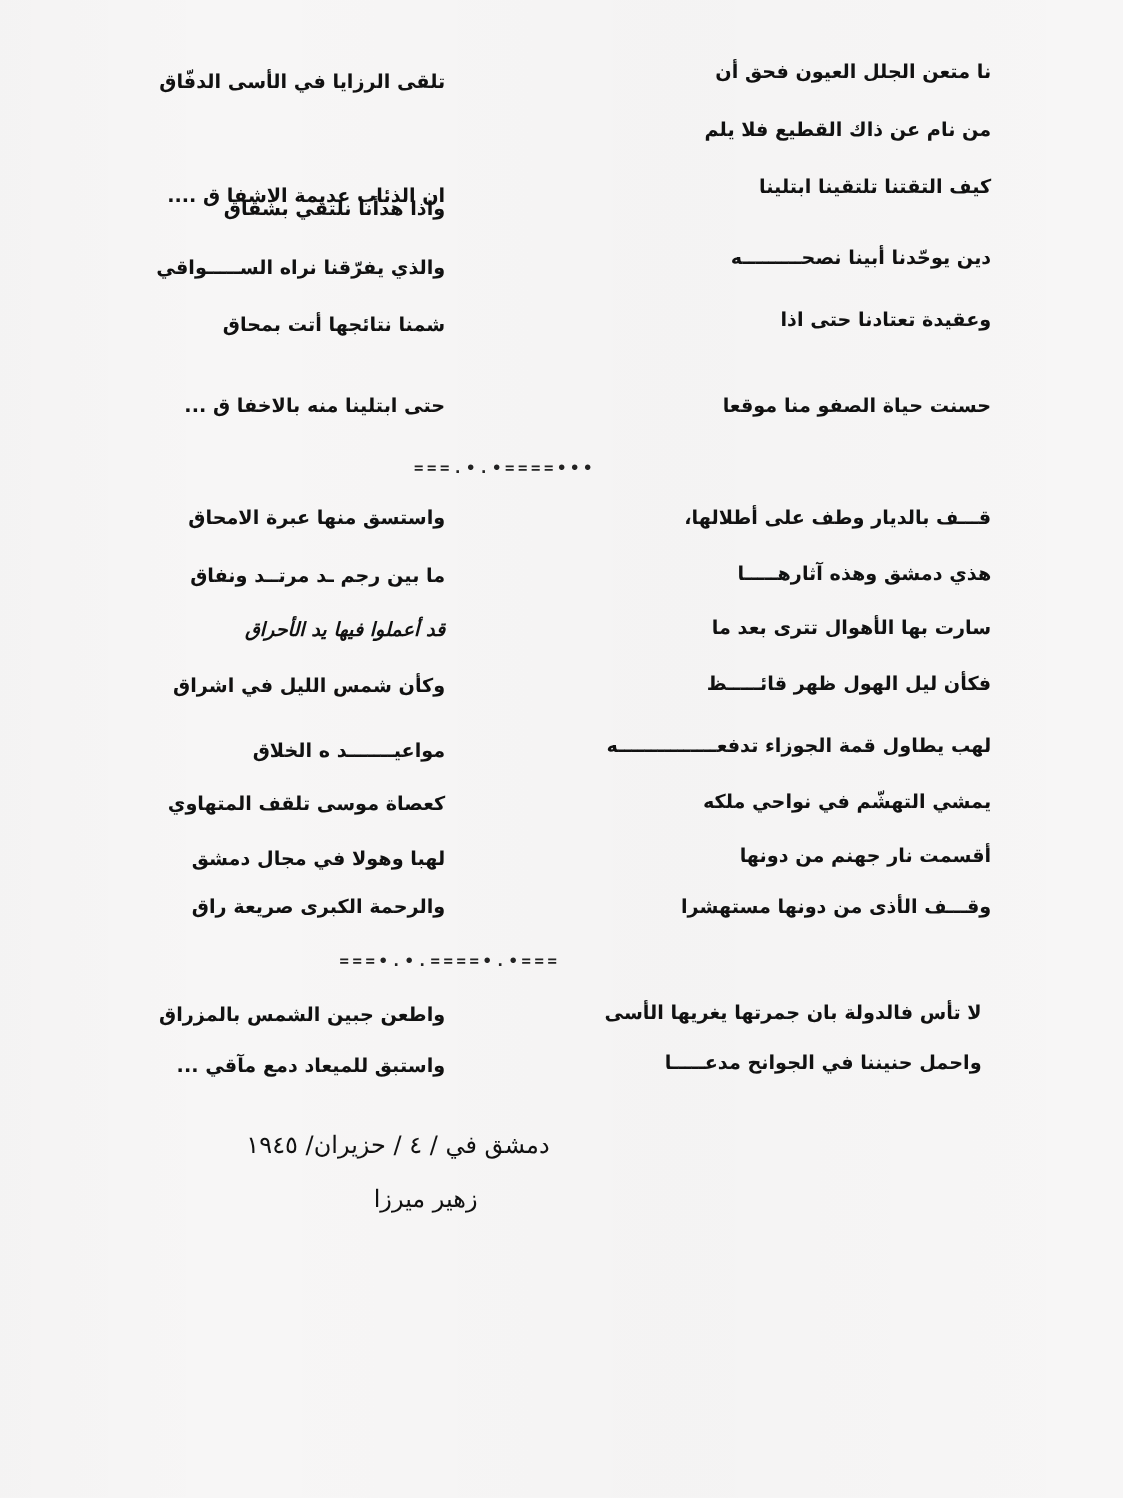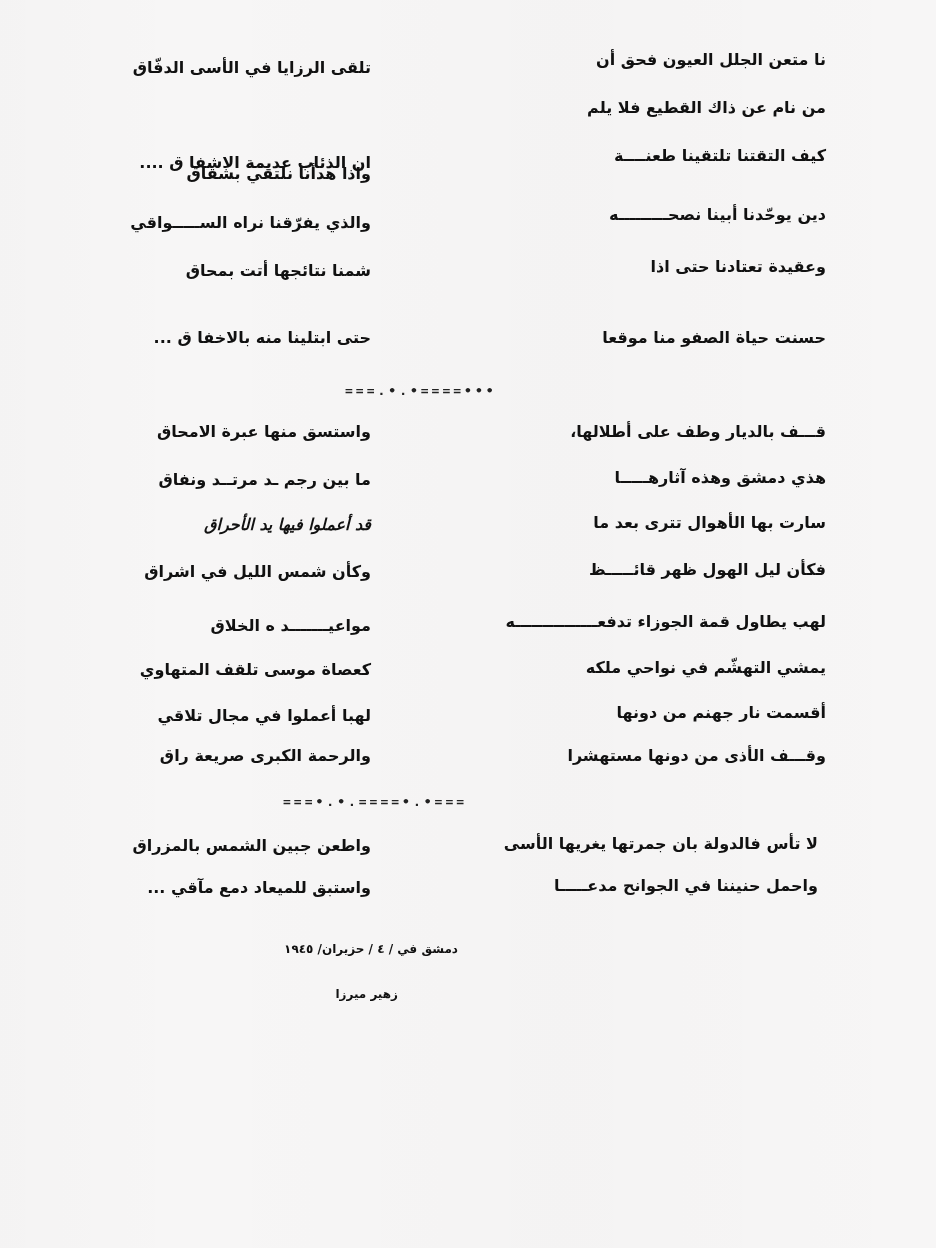--- a/index.html
+++ b/index.html
@@ -45,38 +45,38 @@
       font-family: "DejaVu Sans Mono", monospace;
       font-size: 13px;
       font-weight: bold;
       letter-spacing: 3px;
       color: #222;
     }
     .signature {
       position: absolute;
       direction: rtl;
       white-space: nowrap;
-      font-size: 12px;
-      font-weight: bold;
+      font-size: 20px;
+      font-weight: normal;
       text-align: right;
     }
   </style>
 </head>
 <body>
 
 <div class="page">
 
   <div>
     <div class="verse hemi-right" style="top:52px;">نا متعن الجلل العيون فحق أن</div>
     <div class="verse hemi-left" style="top:60px;">تلقى الرزايا في الأسى الدفّاق</div>
 
     <div class="verse hemi-right" style="top:100px;">من نام عن ذاك القطيع فلا يلم</div>
     <div class="verse hemi-left" style="top:128px;margin-top:27px;">ان الذئاب عديمة الاشفا   ق ....</div>
 
-    <div class="verse hemi-right" style="top:148px;">كيف التقتنا تلتقينا    طعنــــة</div>
+    <div class="verse hemi-right" style="top:148px;">كيف التقتنا تلتقينا    ابتلينا</div>
     <div class="verse hemi-left" style="top:166px;">واذا هدأنا نلتقي بشقاق</div>
 
     <div class="verse hemi-right" style="top:207px;">دين يوحّدنا أبينا نصحـــــــــه</div>
     <div class="verse hemi-left" style="top:215px;">والذي يفرّقنا نراه الســـــواقي</div>
 
     <div class="verse hemi-right" style="top:259px;">وعقيدة تعتادنا    حتى اذا</div>
     <div class="verse hemi-left" style="top:263px;">شمنا نتائجها   أتت بمحاق</div>
 
     <div class="verse hemi-right" style="top:330px;">حسنت حياة الصفو منا موقعا</div>
     <div class="verse hemi-left" style="top:330px;">حتى ابتلينا منه بالاخفا ق ...</div>
@@ -97,21 +97,21 @@
     <div class="verse hemi-right" style="top:562px;">فكأن ليل الهول ظهر قائـــــظ</div>
     <div class="verse hemi-left" style="top:564px;">وكأن شمس الليل في اشراق</div>
 
     <div class="verse hemi-right" style="top:614px; right:110px;">لهب يطاول قمة الجوزاء تدفعـــــــــــــــه</div>
     <div class="verse hemi-left" style="top:618px;">مواعيـــــــد ه الخلاق</div>
 
     <div class="verse hemi-right" style="top:660px;">يمشي التهشّم في نواحي ملكه</div>
     <div class="verse hemi-left" style="top:662px;">كعصاة موسى تلقف المتهاوي</div>
 
     <div class="verse hemi-right" style="top:705px;">أقسمت نار جهنم  من دونها</div>
-    <div class="verse hemi-left" style="top:708px;">لهبا أعملوا   في مجال تلاقي</div>
+    <div class="verse hemi-left" style="top:708px;">لهبا وهولا   في مجال دمشق</div>
 
     <div class="verse hemi-right" style="top:748px;">وقـــف الأذى من دونها مستهشرا</div>
     <div class="verse hemi-left" style="top:748px;margin-left:33px;">والرحمة الكبرى صريعة  راق</div>
   </div>
 
   <div class="divider" style="top:794px; left:283px;">===•.•.====•.•===</div>
 
   <div>
     <div class="verse hemi-right" style="top:836px; right:118px;">لا تأس فالدولة بان جمرتها يغريها الأسى</div>
     <div class="verse hemi-left" style="top:838px;">واطعن جبين الشمس بالمزراق</div>

